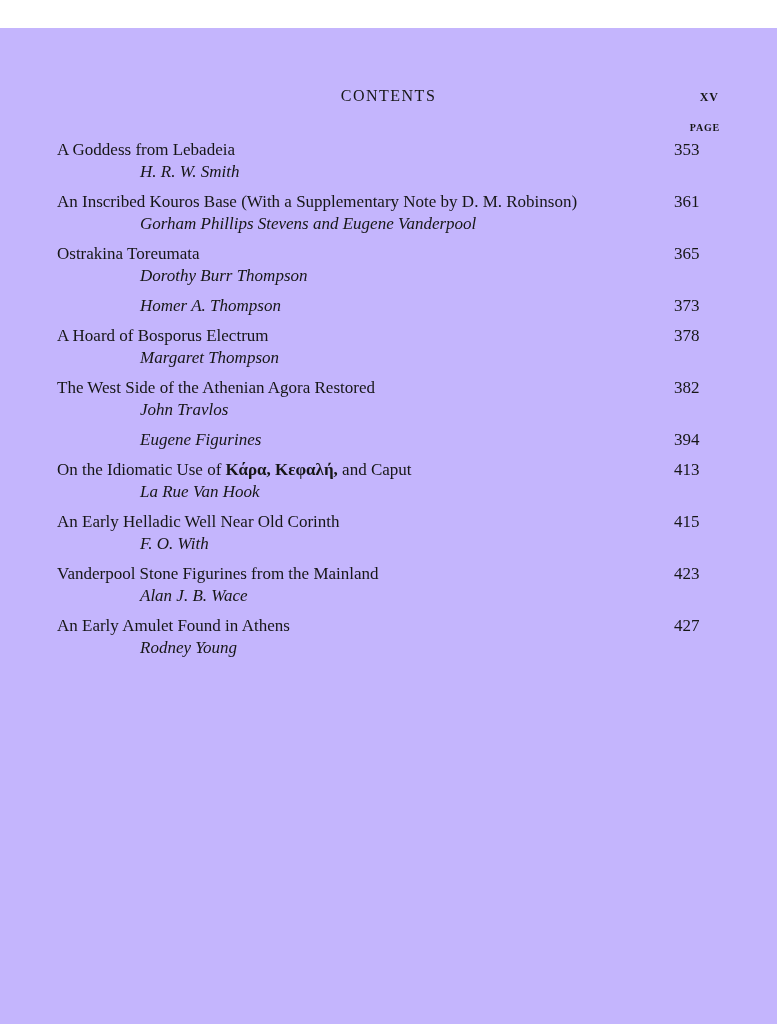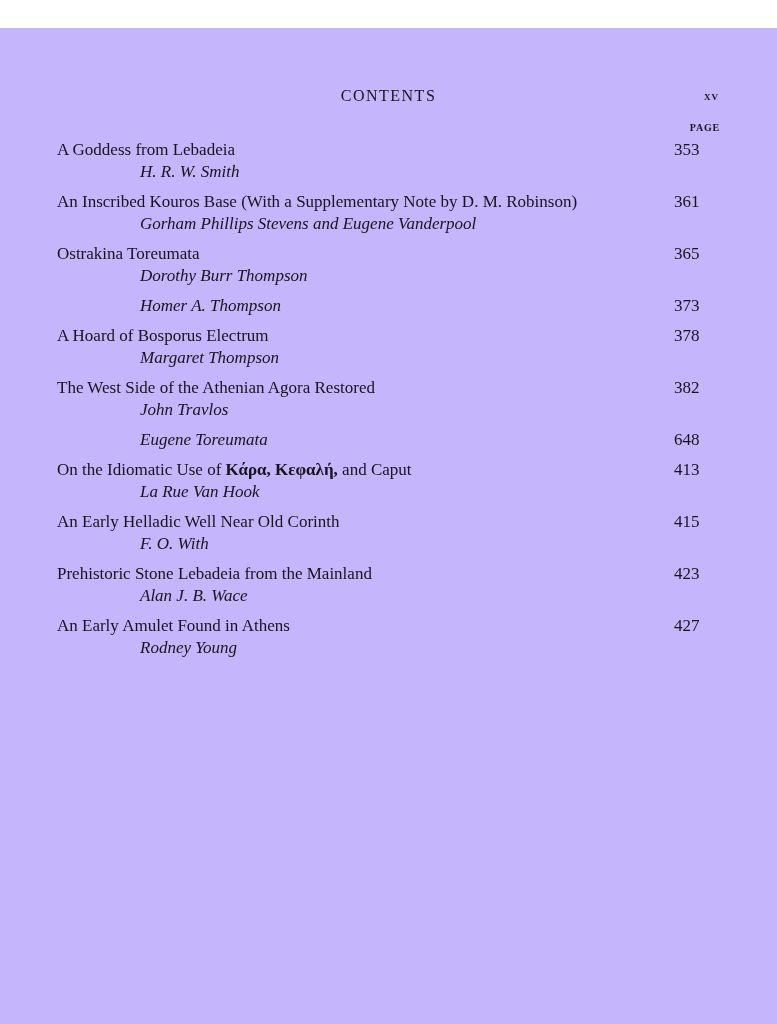--- a/index.html
+++ b/index.html
@@ -30,21 +30,21 @@
   .header-title {
     text-align: center;
     font-size: 16px;
     letter-spacing: 1.5px;
     line-height: 20px;
   }
   .folio {
     position: absolute;
     right: 1px;
     top: 1px;
-    font-size: 13px;
+    font-size: 17px;
     font-variant: small-caps;
     font-weight: 600;
     letter-spacing: 1px;
     line-height: 18px;
   }
   .page-label-row {
     text-align: right;
     margin-top: 9px;
     height: 15px;
   }
@@ -146,44 +146,44 @@
   <div class="entry">
     <div class="entry-main">
       <div class="entry-title">The West Side of the Athenian Agora Restored</div>
       <div class="entry-author">John Travlos</div>
     </div>
     <div class="entry-page">382</div>
   </div>
 
   <div class="entry">
     <div class="entry-main">
-      <div class="entry-author">Eugene Toreumata</div>
+      <div class="entry-author">Eugene Figurines</div>
     </div>
-    <div class="entry-page">648</div>
+    <div class="entry-page">394</div>
   </div>
 
   <div class="entry">
     <div class="entry-main">
       <div class="entry-title"><span>On the Idiomatic Use of </span><span class="greek">Κάρα, Κεφαλή,</span><span> and Caput</span></div>
       <div class="entry-author">La Rue Van Hook</div>
     </div>
     <div class="entry-page">413</div>
   </div>
 
   <div class="entry">
     <div class="entry-main">
       <div class="entry-title">An Early Helladic Well Near Old Corinth</div>
       <div class="entry-author">F. O. With</div>
     </div>
     <div class="entry-page">415</div>
   </div>
 
   <div class="entry">
     <div class="entry-main">
-      <div class="entry-title">Prehistoric Stone Lebadeia from the Mainland</div>
+      <div class="entry-title">Vanderpool Stone Figurines from the Mainland</div>
       <div class="entry-author">Alan J. B. Wace</div>
     </div>
     <div class="entry-page">423</div>
   </div>
 
   <div class="entry">
     <div class="entry-main">
       <div class="entry-title">An Early Amulet Found in Athens</div>
       <div class="entry-author">Rodney Young</div>
     </div>

